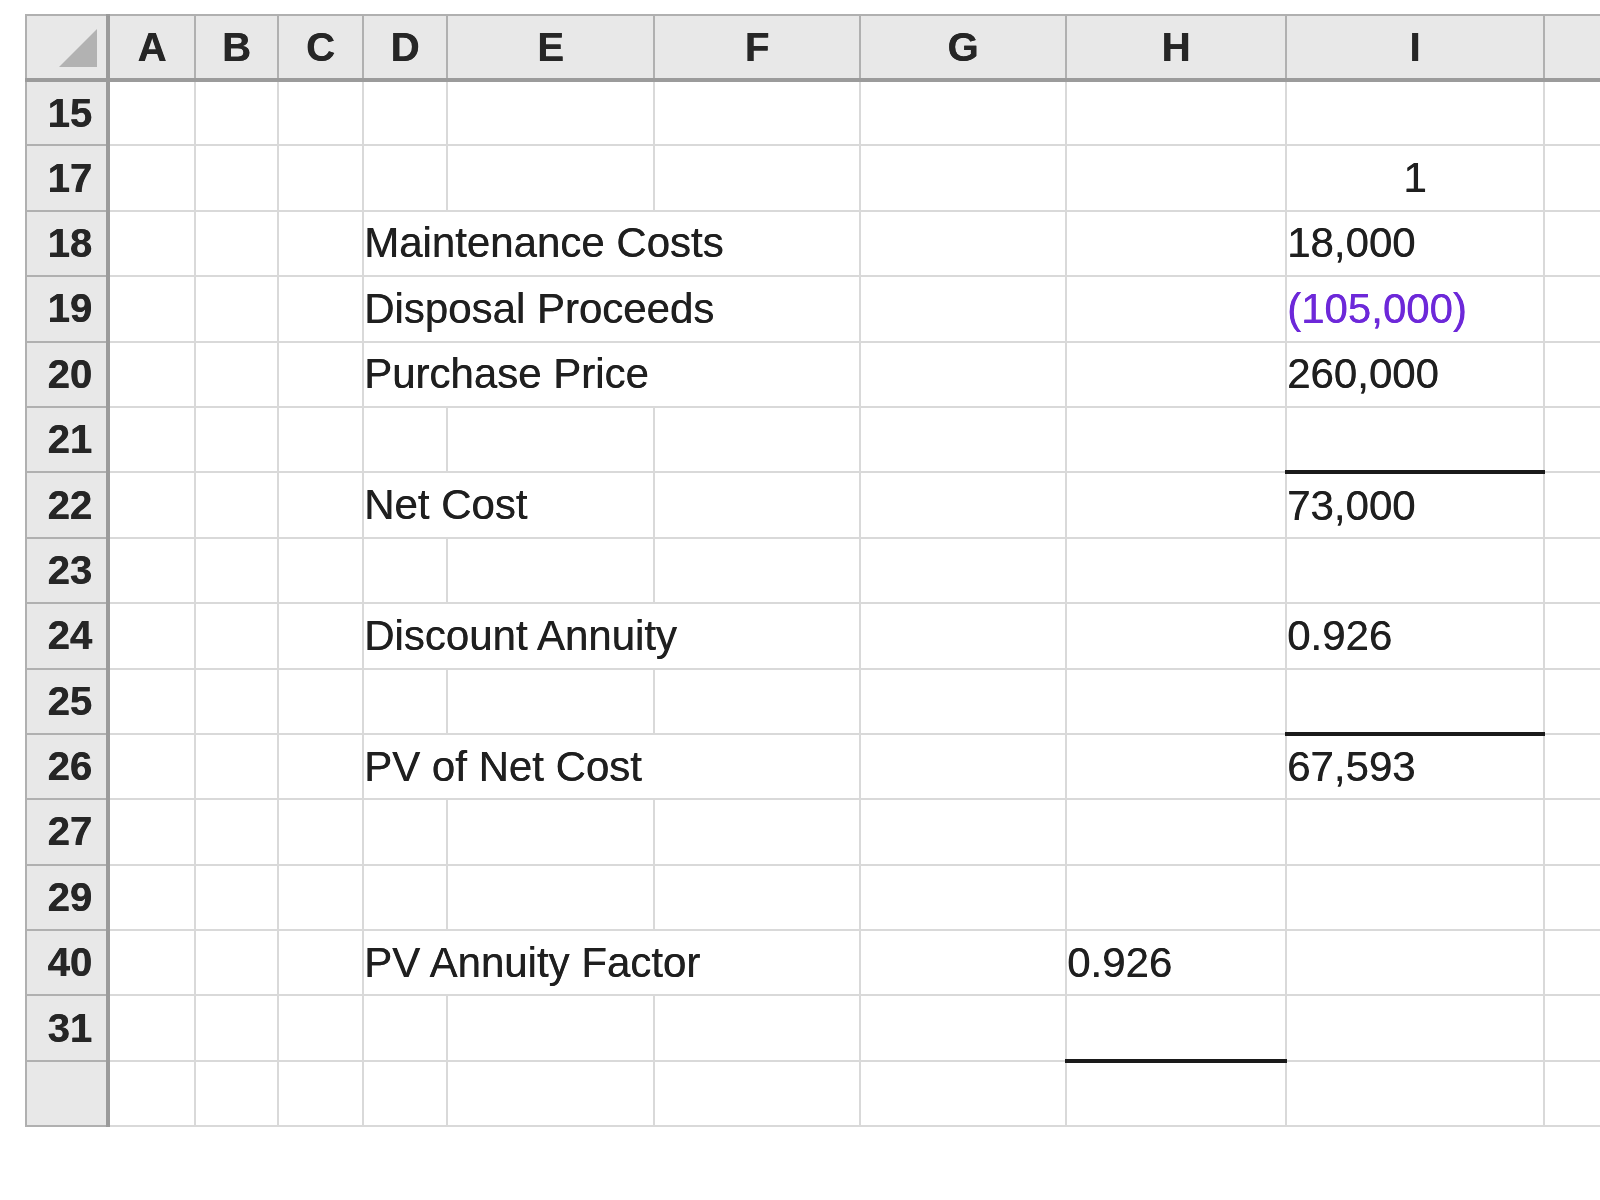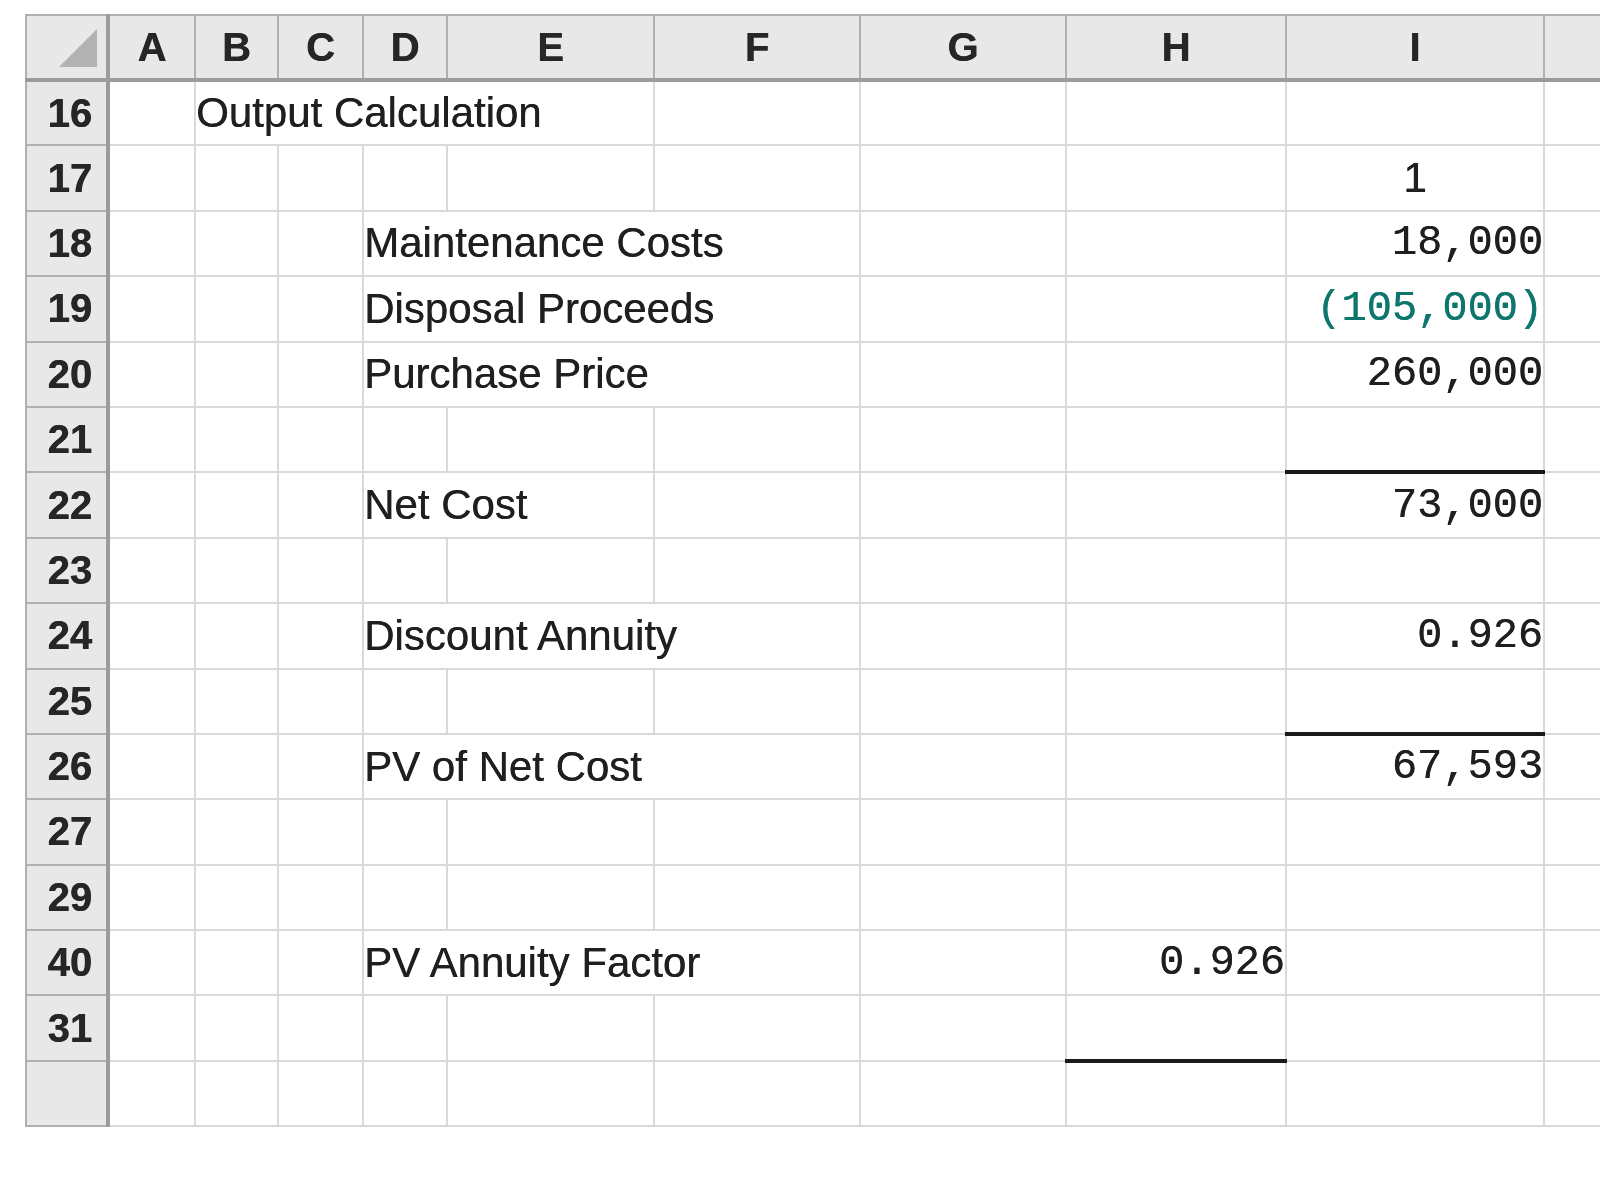--- a/index.html
+++ b/index.html
@@ -68,24 +68,24 @@
     right: 9px;
     bottom: 11px;
     width: 38px;
     height: 38px;
     background: #b2b2b2;
     -webkit-clip-path: polygon(100% 0, 100% 100%, 0 100%);
     clip-path: polygon(100% 0, 100% 100%, 0 100%);
   }
 
   .lbl  { text-align: left;  padding-left: 7px; }
-  .num  { text-align: right; padding-right: 20px; font-family: Liberation Mono, monospace; }
+  .num  { padding-right: 20px; }
   .ctr  { text-align: center; }
   .bold { font-weight: 700; }
-  .neg  { color: #0f766e; }
+  .neg  { color: #6d28d9; }
 
   .bt-black  { border-top: 4px solid #1a1a1a !important; margin-left: 32px; }
   .bb-black  { border-bottom: 4px solid #1a1a1a !important; }
   .bb-double { border-bottom: 12px double #1a1a1a !important; }
 </style>
 </head>
 <body>
 
 <div id="screen">
 <table class="sheet">
@@ -113,31 +113,34 @@
     <th class="colhdr">C</th>
     <th class="colhdr">D</th>
     <th class="colhdr">E</th>
     <th class="colhdr">F</th>
     <th class="colhdr">G</th>
     <th class="colhdr">H</th>
     <th class="colhdr">I</th>
     <th class="colhdr"></th>
   </tr>
 
-
-  <tr>
-    <th class="rowhdr">16</th>
-    <td class="cell"></td>
-    <td class="cell lbl bold" colspan="4">Output Calculation</td>
-    <td class="cell"></td>
-          <td class="cell"></td>
-    <td class="cell"></td>
-          <td class="cell"></td>
-    <td class="cell"></td>
-  </tr>
+  <tr>
+    <th class="rowhdr">15</th>
+    <td class="cell"></td>
+          <td class="cell"></td>
+    <td class="cell"></td>
+          <td class="cell"></td>
+    <td class="cell"></td>
+          <td class="cell"></td>
+    <td class="cell"></td>
+          <td class="cell"></td>
+    <td class="cell"></td>
+          <td class="cell"></td>
+  </tr>
+
 
   <tr>
     <th class="rowhdr">17</th>
     <td class="cell"></td>
           <td class="cell"></td>
     <td class="cell"></td>
           <td class="cell"></td>
     <td class="cell"></td>
           <td class="cell"></td>
     <td class="cell"></td>

